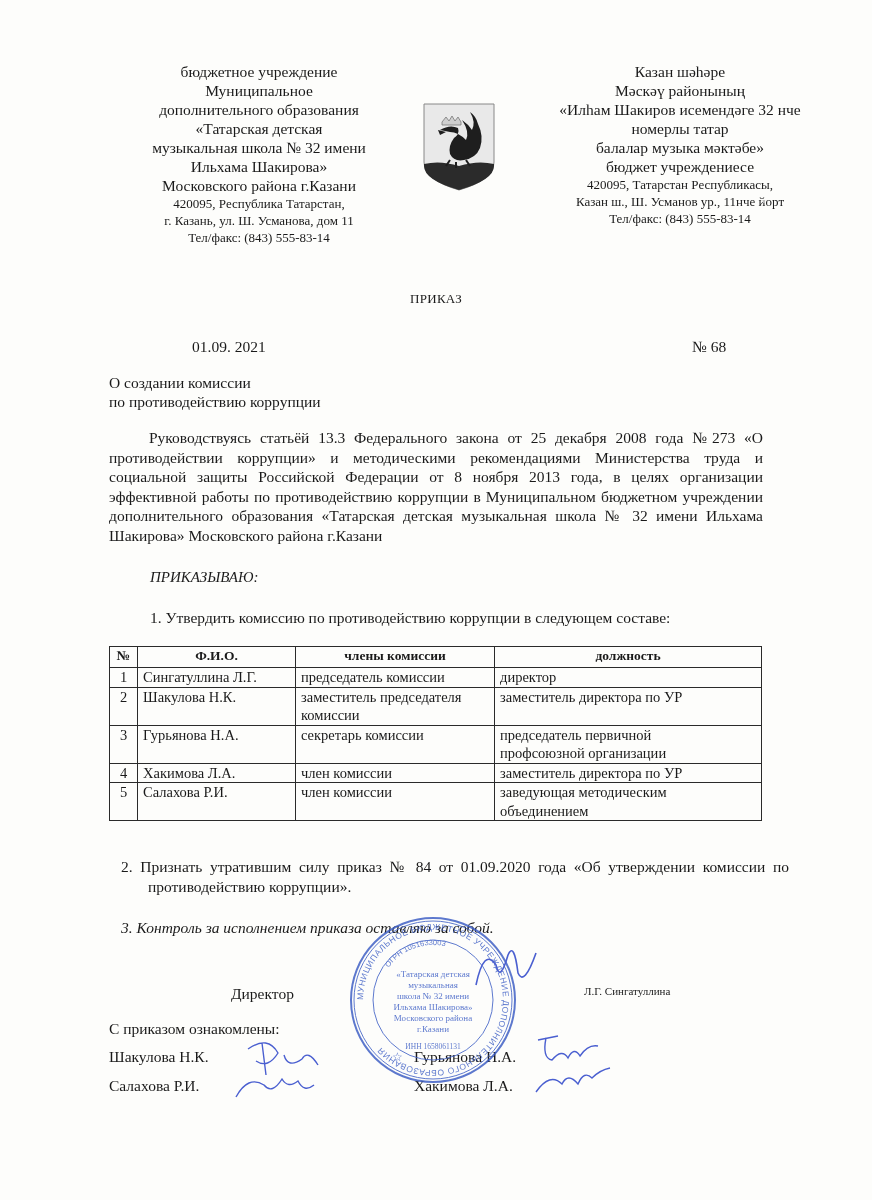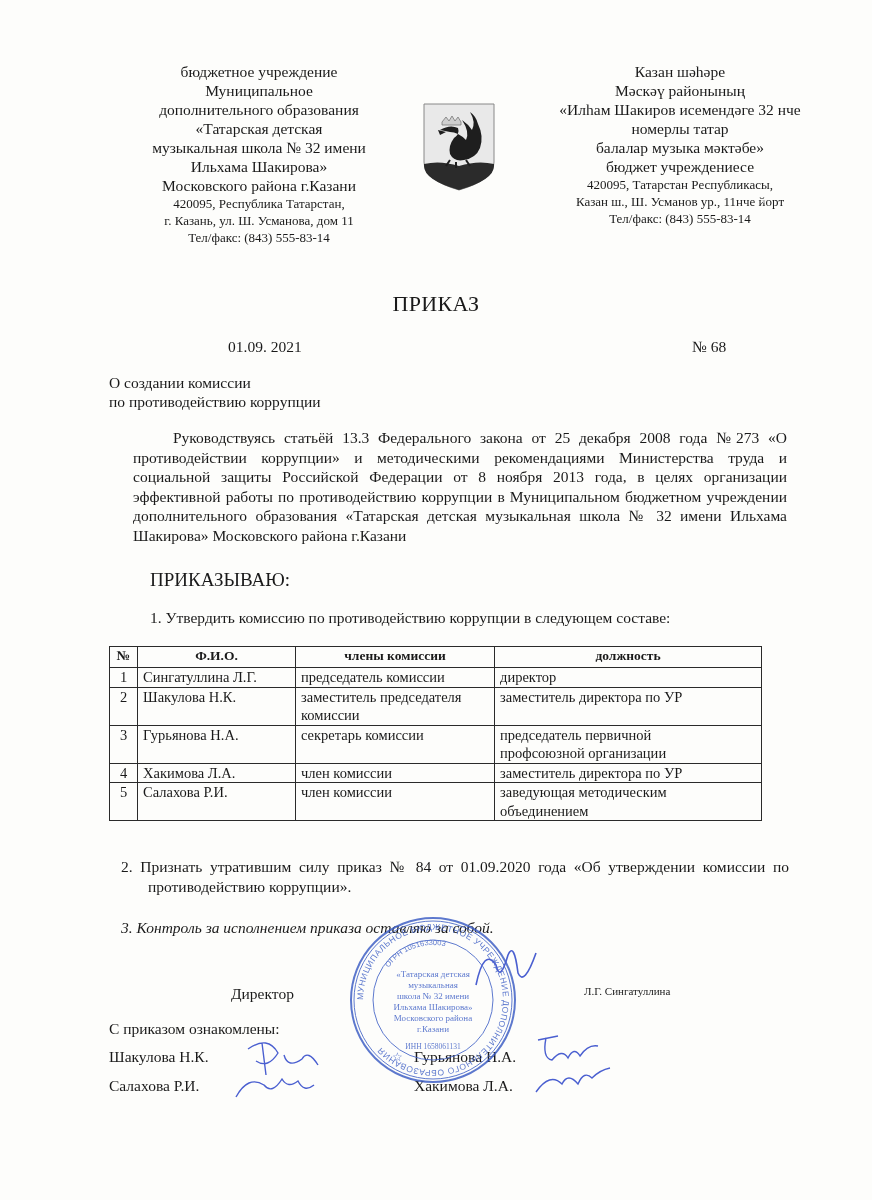--- a/index.html
+++ b/index.html
@@ -17,30 +17,30 @@
     font-size: 15.5px; line-height: 19px;
   }
   .hdr-col .small { font-size: 13px; line-height: 17px; }
   #hdr-left { left: 109px; }
   #hdr-right { left: 530px; }
   #emblem {
     position: absolute; left: 420px; top: 100px; width: 78px; height: 92px;
   }
   #title {
     position: absolute; top: 291px; left: 0; width: 872px; text-align: center;
-    font-size: 22px; letter-spacing: 0.3px;
-  }
-  #order-date { position: absolute; left: 192px; top: 338px; font-size: 15.5px; margin-left: 36px; }
+    font-size: 13px; letter-spacing: 0.3px;
+  }
+  #order-date { position: absolute; left: 192px; top: 338px; font-size: 15.5px; }
   #order-num { position: absolute; left: 692px; top: 338px; font-size: 15.5px; }
   #subject { position: absolute; left: 109px; top: 373px; font-size: 15.5px; line-height: 19px; }
   #preamble {
     position: absolute; left: 109px; top: 428px; width: 654px;
-    font-size: 15.5px; line-height: 19.5px; text-align: justify; text-indent: 40px; margin-left: 24px;
-  }
-  #decree { position: absolute; left: 150px; top: 569px; font-size: 19px; }
+    font-size: 15.5px; line-height: 19.5px; text-align: justify; text-indent: 40px;
+  }
+  #decree { position: absolute; left: 150px; top: 569px; font-size: 15px; font-style: italic; }
   #item1 { position: absolute; left: 150px; top: 609px; font-size: 15.5px; }
   table#committee {
     position: absolute; left: 109px; top: 646px; width: 653px;
     border-collapse: collapse; font-size: 14.5px; line-height: 18.5px;
   }
   #committee th, #committee td {
     border: 1px solid #2a2a2a; padding: 0 5px; vertical-align: top; text-align: left;
   }
   #committee th { font-weight: bold; text-align: center; font-size: 13.5px; height: 20px; }
   #committee td.num { text-align: center; }

